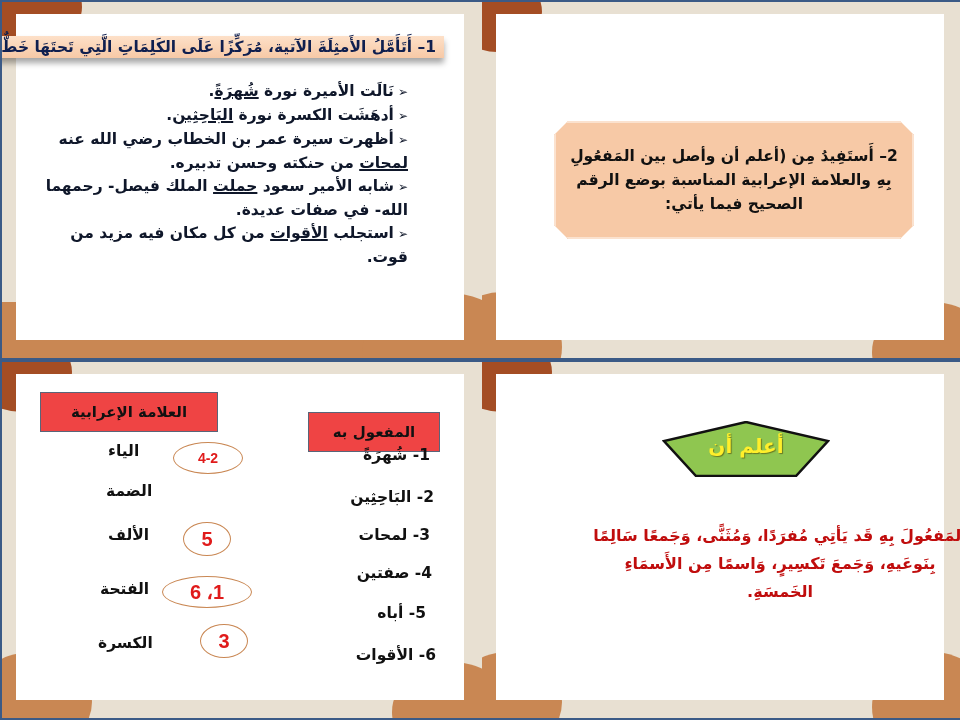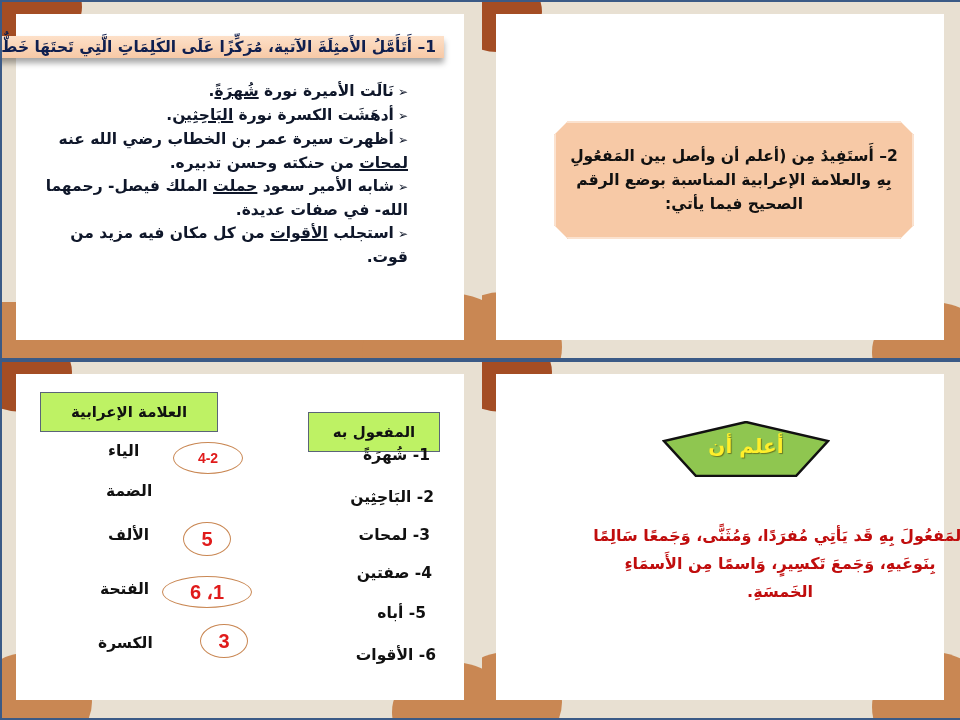--- a/index.html
+++ b/index.html
@@ -27,21 +27,21 @@
   .u { text-decoration:underline; text-decoration-thickness:2px; }
 
   
   .s2-box { position:absolute; left:58px; top:107px; width:356px; height:114px;
       background:#f7c9a6; border:2px solid #fbe2cf; box-shadow:0 6px 6px rgba(0,0,0,0.35);
       clip-path:polygon(14px 0, calc(100% - 14px) 0, 100% 14px, 100% calc(100% - 14px), calc(100% - 14px) 100%, 14px 100%, 0 calc(100% - 14px), 0 14px);
       display:flex; align-items:center; justify-content:center; text-align:center; }
   .s2-text { font-weight:bold; font-size:15.5px; line-height:24px; color:#111; padding:0 14px; }
 
   
-  .hdr { position:absolute; top:30px; height:38px; background:#bef264; border:1.5px solid #5a6478;
+  .hdr { position:absolute; top:30px; height:38px; background:#ef4444; border:1.5px solid #5a6478;
       display:flex; align-items:center; justify-content:center; font-weight:bold; font-size:15px; color:#111; }
   .hdr-left { left:38px; width:176px; }
   .hdr-right { left:305px; width:130px;margin-top:20px; }
   .word { position:absolute; font-weight:bold; font-size:15.5px; color:#111; white-space:nowrap; }
   .oval { position:absolute; border:1.5px solid #c98753; border-radius:50%; display:flex;
       align-items:center; justify-content:center; color:#e01b1b; font-weight:bold; font-family:"Liberation Sans", sans-serif; }
 
   
   .pent { position:absolute; left:166px; top:47px; width:168px; height:56px; }
   .pent-label { position:absolute; left:166px; top:60px; width:168px; text-align:center;

